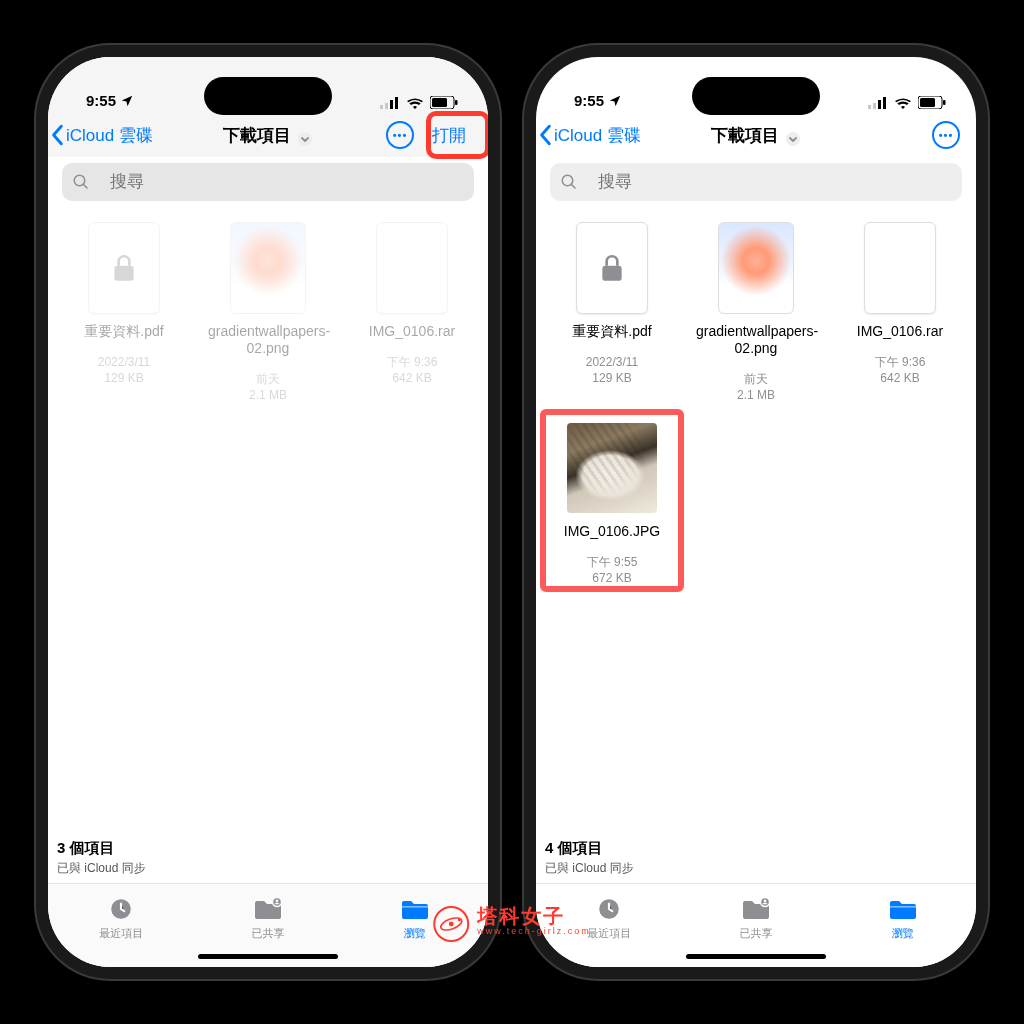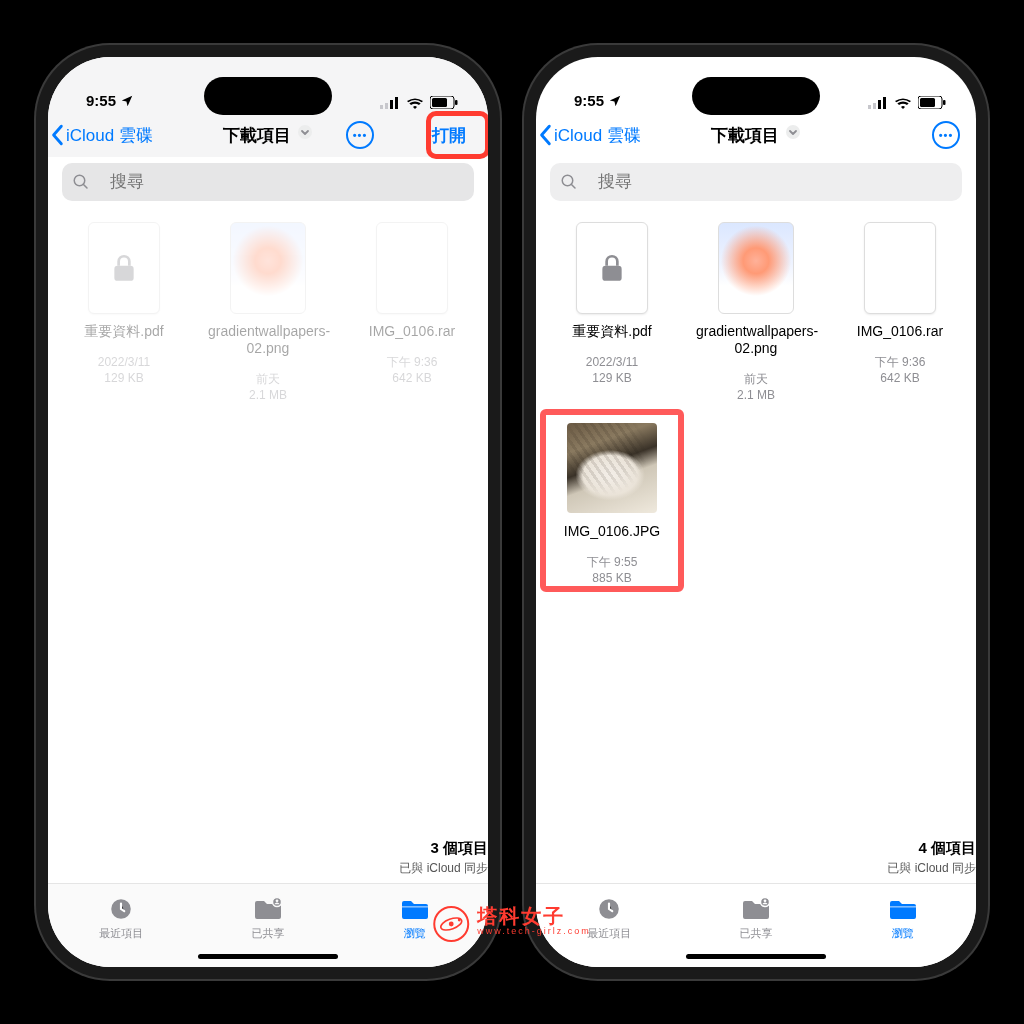--- a/index.html
+++ b/index.html
@@ -32,27 +32,27 @@
   .status-icons { display: flex; align-items: center; gap: 6px; }
   .signal, .wifi, .battery { display:inline-block; }
   .signal svg, .wifi svg, .battery svg { display:block; }
 
   .nav-bar {
     display: flex; align-items: center; padding: 6px 10px 6px 2px; height: 44px; position: relative;
   }
   .phone.left .nav-bar { background:#f5f5f6;}
   .back-link { color:#007aff; display:flex; align-items:center; font-size:17px; gap:0px;}
   .back-link svg { stroke:#007aff; }
-  .title-wrap { position:absolute; left:50%; transform:translateX(-50%); display:flex; align-items:flex-start; gap:6px; }
+  .title-wrap { position:absolute; left:50%; transform:translateX(-50%); display:flex; align-items:flex-end; gap:6px; }
   .title { font-size:17px; font-weight:600; }
   .title-chevron svg { display:block; }
 
   .nav-actions { margin-left:auto; display:flex; align-items:center; gap:12px; padding-right:6px;}
   .more-btn { width:28px; height:28px; border:2px solid #007aff; border-radius:50%; color:#007aff; display:flex; align-items:center; justify-content:center; letter-spacing:1px; font-weight:bold; font-size:11px;}
-  .open-btn { color:#007aff; font-size:17px; font-weight:700; padding:4px 6px;margin-left:40px;}
+  .open-btn { color:#007aff; font-size:17px; font-weight:400; padding:4px 6px;}
   .open-highlight { position:absolute; top:-2px; right:-2px; width:64px; height:48px; border:5px solid #ff3b30; border-radius:10px; }
 
   .search-bar {
     margin: 6px 14px 10px; background:#eeeeef; border-radius:10px; height:38px;
     display:flex; align-items:center; padding:0 10px; color:#8e8e93; gap:20px;
   }
   .phone.left .search-bar { background:#e6e6e7;}
   .search-bar input { border:none; background:transparent; font-size:17px; color:#8e8e93; outline:none; flex:1;}
 
   .grid {
@@ -96,21 +96,21 @@
   .cat-thumb::after{
     content:""; position:absolute; inset:0;
     background:
       repeating-linear-gradient(55deg, rgba(50,40,25,.35) 0 3px, rgba(0,0,0,0) 3px 7px);
     mix-blend-mode:multiply; opacity:.35;
     -webkit-mask: radial-gradient(circle at 40% 30%, #000 0 35%, transparent 55%);
             mask: radial-gradient(circle at 40% 30%, #000 0 35%, transparent 55%);
   }
 
   .footer-info {
-    margin-top:auto; text-align:right; padding-bottom:6px;
+    margin-top:auto; text-align:left; padding-bottom:6px;padding-left:9px;
   }
   .footer-info .count { font-size:15px; font-weight:600; }
   .footer-info .sync  { font-size:12px; color:#555; margin-top:2px;}
 
   .tab-bar {
     height:84px; border-top:1px solid #e5e5e5; display:flex; padding-top:12px;
     background:#fafafa;
   }
   .phone.right .tab-bar { background:#fff;}
   .tab { flex:1; display:flex; flex-direction:column; align-items:center; gap:4px;
@@ -363,21 +363,21 @@
         </div>
       <div class="fname">IMG_0106.rar</div>
       <div class="fmeta"><span>下午 9:36</span><br><span>642 KB</span></div>
     </div>
     <div class="file">
       <div class="highlight-box"></div>
       <div class="thumb">
           <div class="cat-thumb"></div>
         </div>
       <div class="fname">IMG_0106.JPG</div>
-      <div class="fmeta"><span>下午 9:55</span><br><span>885 KB</span></div>
+      <div class="fmeta"><span>下午 9:55</span><br><span>672 KB</span></div>
     </div>
   </div>
 
   <div class="footer-info">
     <div class="count">4 個項目</div>
     <div class="sync">已與 iCloud 同步</div>
   </div>
 
   <div class="tab-bar">
     <div class="tab">

